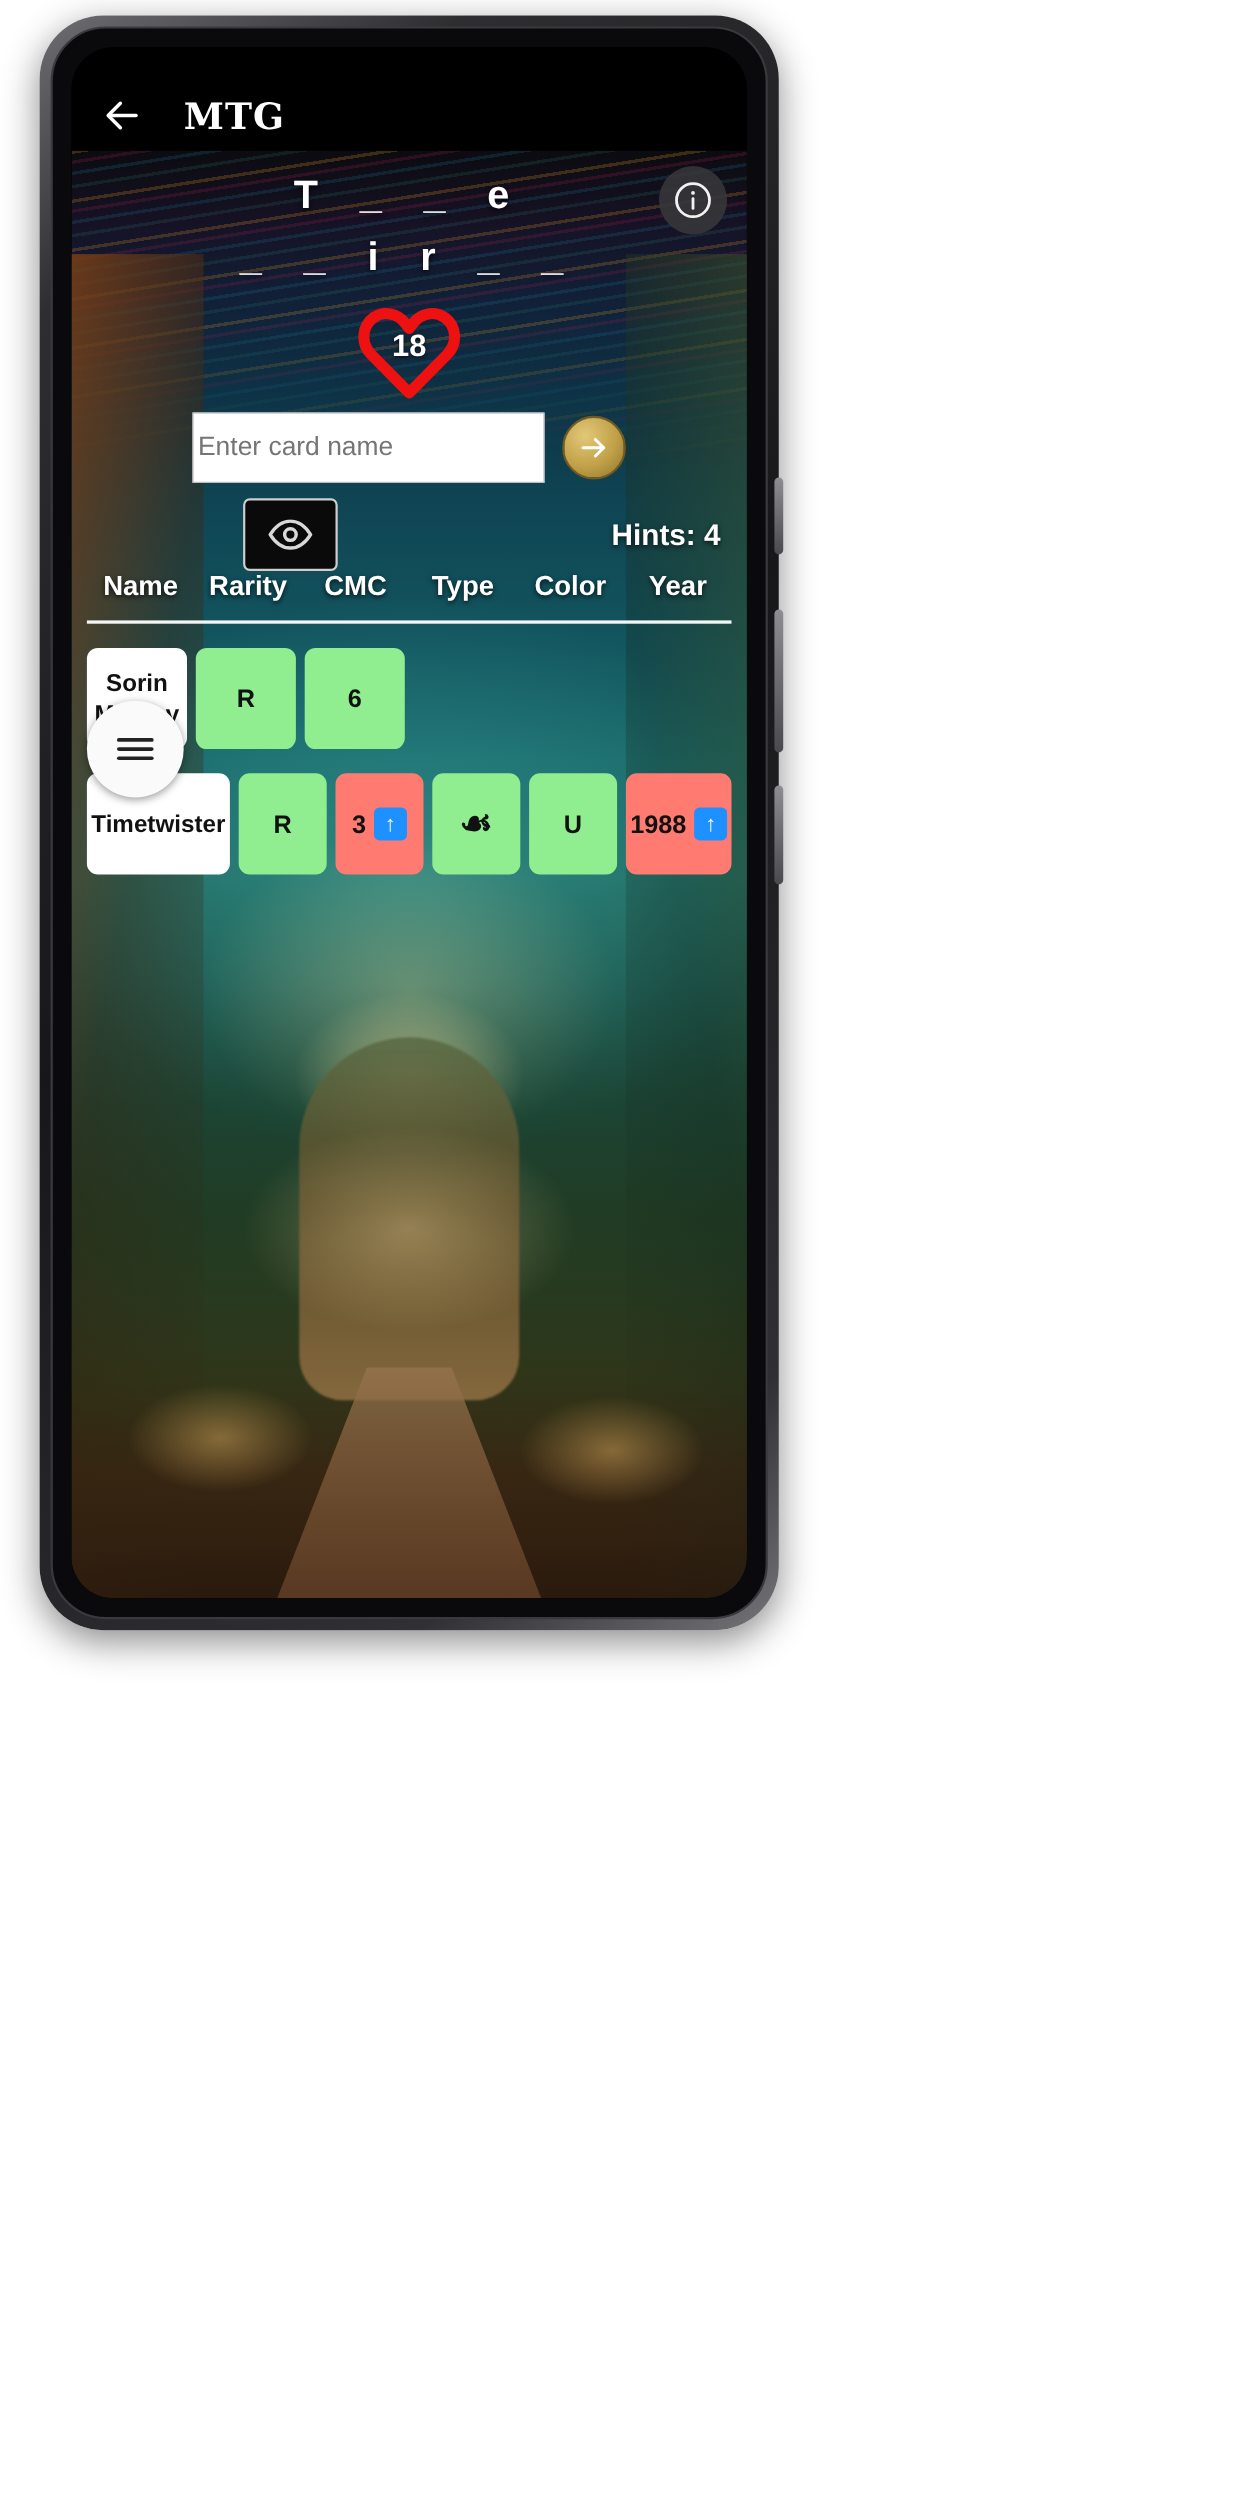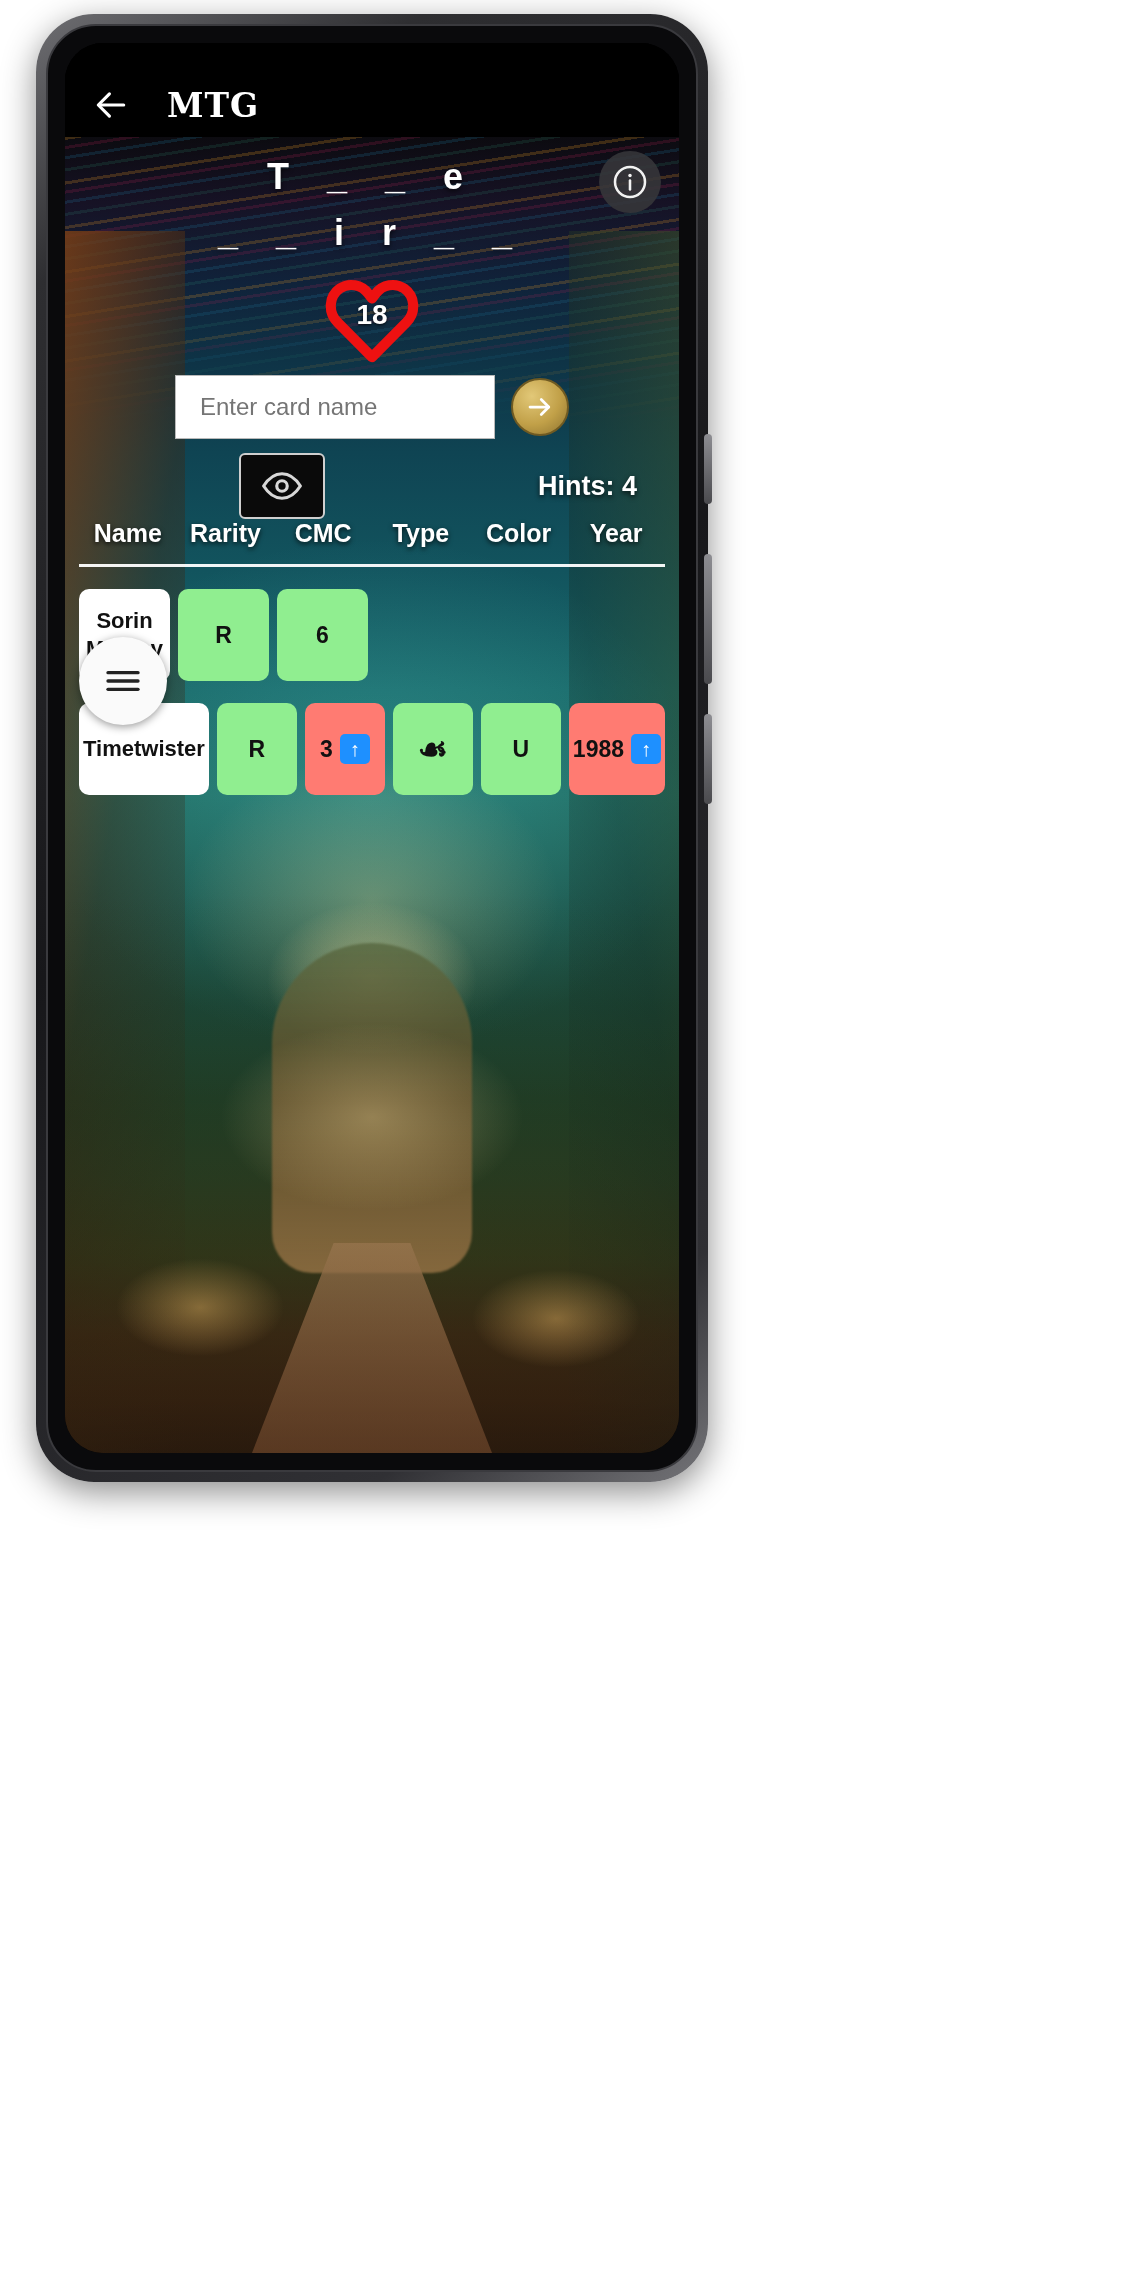--- a/index.html
+++ b/index.html
@@ -172,32 +172,32 @@
   .heart-num{
     position:absolute; top:22px; left:50%; transform:translateX(-50%);
     color:#fff; font-size:28px; font-weight:bold; text-shadow:0 1px 3px rgba(0,0,0,.8);
   }
 
   .input-row {
     display:flex; align-items:center; justify-content:center; gap:16px; margin-top:12px;
   }
   .name-input {
     width:320px; height:64px; background:#fff; border:1px solid #b9b9b9;
-    font-size:24px; color:#7a7a7a; padding:0 24px; outline:none;
+    font-size:24px; color:#7a7a7a; padding:0 4px; outline:none;
     font-family:"Liberation Sans", sans-serif;
   }
   .submit-btn{
     width:58px; height:58px; border-radius:50%;
     background: radial-gradient(circle at 35% 30%, #e2c878 0%, #c1a048 55%, #8d7330 100%);
     border:2px solid #6f5a22;
     display:flex; align-items:center; justify-content:center; cursor:pointer;
   }
 
   .hints-row{
-    display:flex; align-items:center; margin-top:14px; padding:0 26px;
+    display:flex; align-items:center; margin-top:14px; padding:0 8px;
   }
   .eye-btn{
     width:86px; height:66px; background:#0a0a0a; border:2px solid #cfcfcf; border-radius:6px;
     display:flex; align-items:center; justify-content:center; margin-left:148px; cursor:pointer;
   }
   .hints-label{
     margin-left:auto; color:#fff; font-size:27px; font-weight:bold;
     text-shadow:0 2px 5px rgba(0,0,0,.75); margin-right:16px;
   }
 

